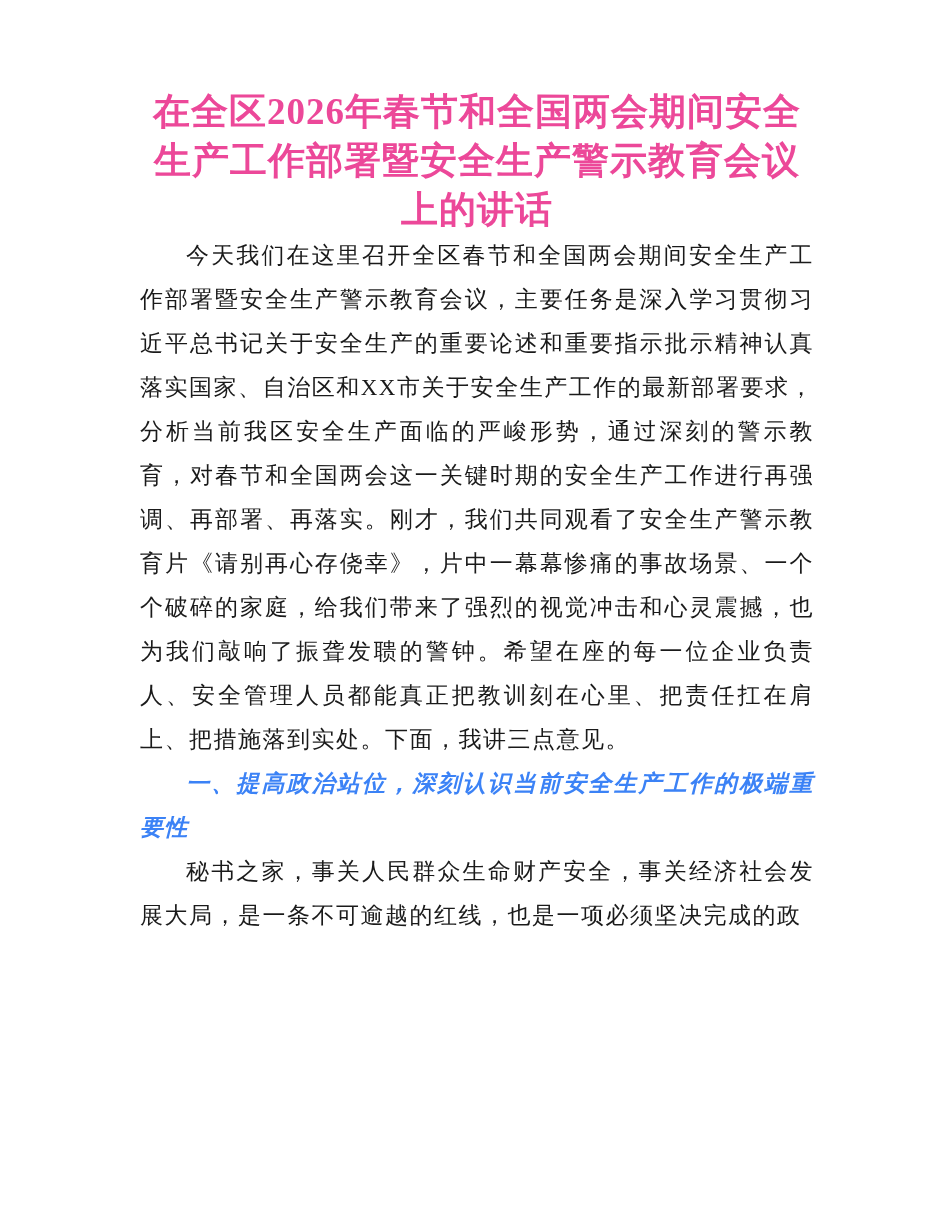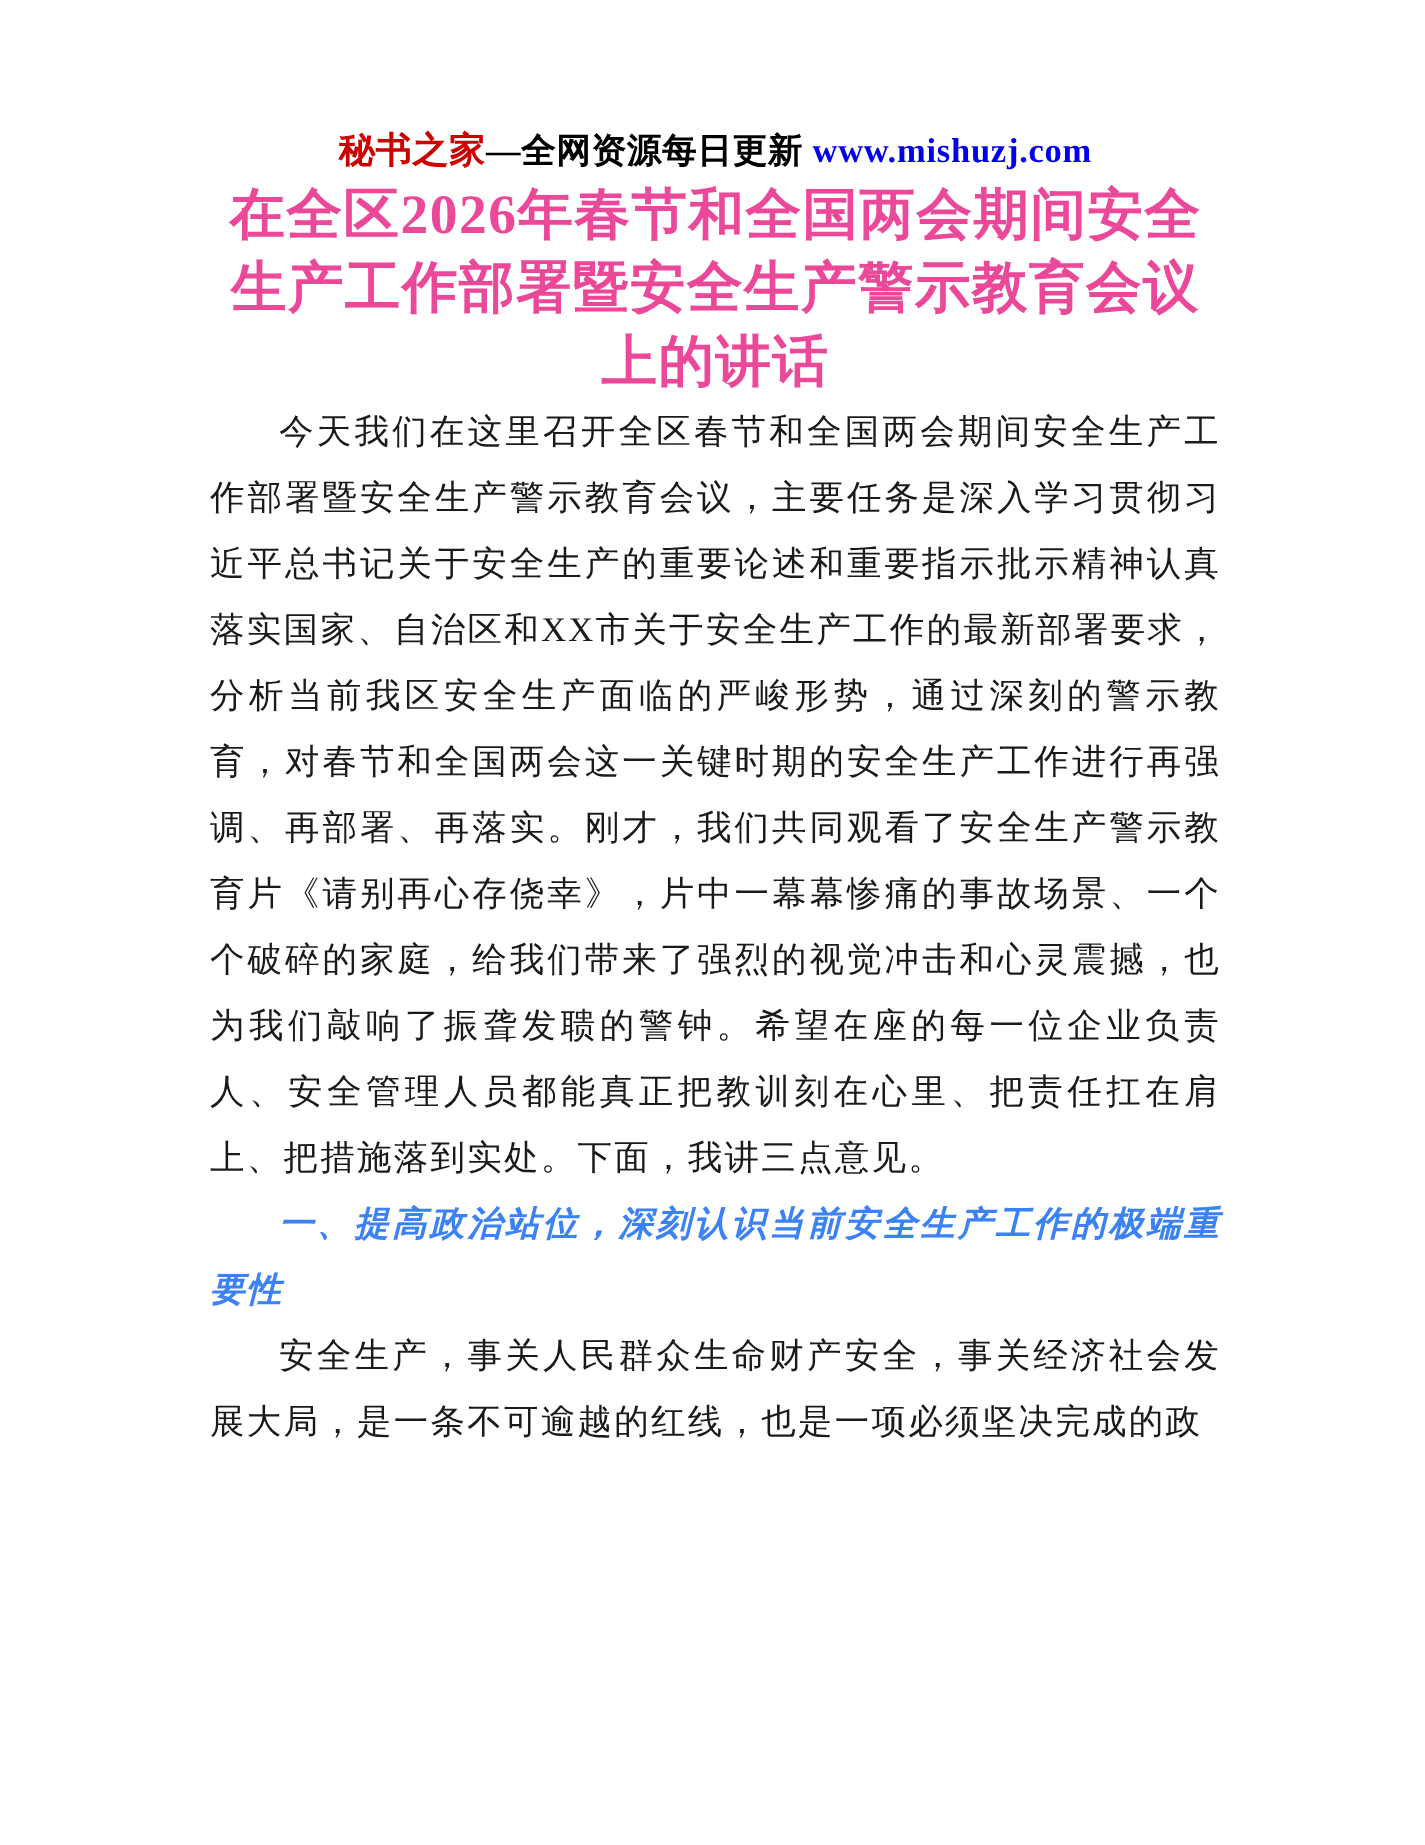--- a/index.html
+++ b/index.html
@@ -60,26 +60,23 @@
       font-weight: bold;
       color: #3b82f6;
       font-style: italic;
     }
   </style>
 </head>
 <body>
 
 <div class="page">
 
-  <div class="site-header">
-    <span class="brand" style="color: rgb(204, 0, 0);">秘书之家</span><span>—全网资源每日更新 </span><a class="url" href="www.mishuzj.com" style="color: rgb(0, 0, 238);">www.mishuzj.com</a>
-  </div>
 
   <h1 class="doc-title">在全区2026年春节和全国两会期间安全生产工作部署暨安全生产警示教育会议上的讲话</h1>
 
 
   <p class="para indent">今天我们在这里召开全区春节和全国两会期间安全生产工作部署暨安全生产警示教育会议，主要任务是深入学习贯彻习近平总书记关于安全生产的重要论述和重要指示批示精神认真落实国家、自治区和XX市关于安全生产工作的最新部署要求，分析当前我区安全生产面临的严峻形势，通过深刻的警示教育，对春节和全国两会这一关键时期的安全生产工作进行再强调、再部署、再落实。刚才，我们共同观看了安全生产警示教育片《请别再心存侥幸》，片中一幕幕惨痛的事故场景、一个个破碎的家庭，给我们带来了强烈的视觉冲击和心灵震撼，也为我们敲响了振聋发聩的警钟。希望在座的每一位企业负责人、安全管理人员都能真正把教训刻在心里、把责任扛在肩上、把措施落到实处。下面，我讲三点意见。</p>
 
   <p class="para indent section-heading">一、提高政治站位，深刻认识当前安全生产工作的极端重要性</p>
 
-  <p class="para indent">安全生产，事关人民群众生命财产安全，事关经济社会发展大局，是一条不可逾越的红线，也是一项必须坚决完成的政</p>
+  <p class="para indent">秘书之家，事关人民群众生命财产安全，事关经济社会发展大局，是一条不可逾越的红线，也是一项必须坚决完成的政</p>
 
 </div>
 
 </body></html>

